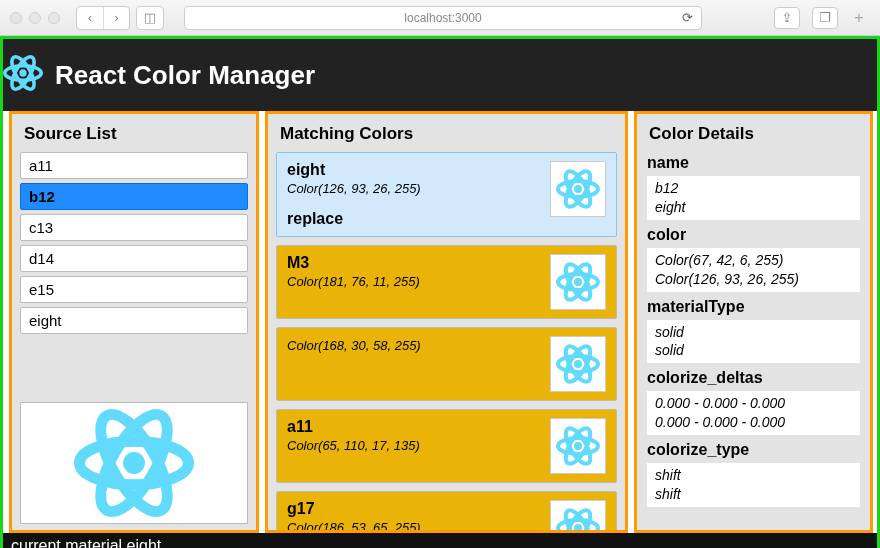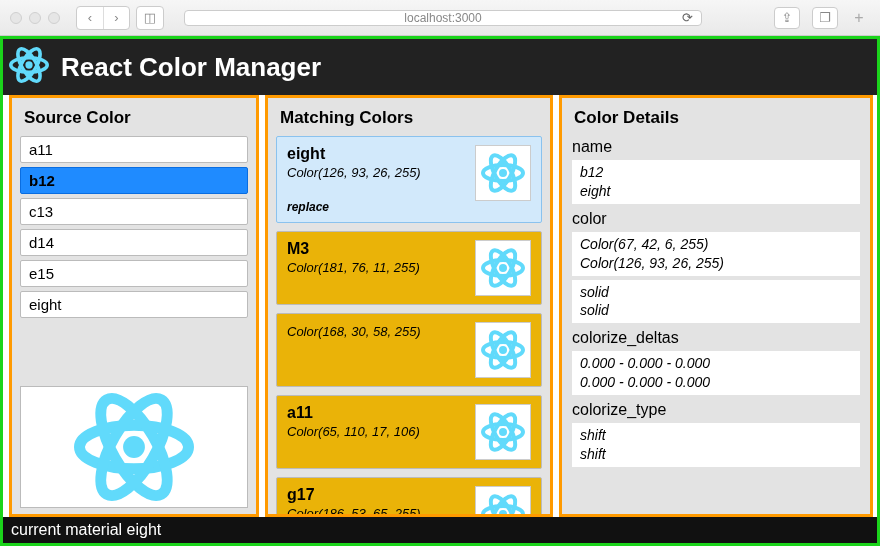--- a/index.html
+++ b/index.html
@@ -4,64 +4,64 @@
 <style>
   * { box-sizing: border-box; margin: 0; padding: 0; }
   html, body { width: 880px; height: 548px; font-family: Helvetica, Arial, sans-serif; overflow: hidden; background: #fff; }
   
   .chrome { height: 36px; background: linear-gradient(#f6f6f6,#e9e9e9); border-bottom: 1px solid #ccc; display: flex; align-items: center; padding: 0 10px; gap: 6px; }
   .traffic { display: flex; gap: 7px; margin-right: 10px; }
   .dot { width: 12px; height: 12px; border-radius: 50%; background: #e6e6e6; border: 1px solid #d0d0d0; }
   .btnbox { display: flex; border: 1px solid #ccc; border-radius: 4px; overflow: hidden; background: #fff; }
   .btnbox .b { width: 26px; height: 22px; display:flex; align-items:center; justify-content:center; color:#888; font-size:13px; }
   .btnbox .b + .b { border-left: 1px solid #ddd; }
-  .url { flex: 1; margin: 0 60px 0 14px; height: 16px; border:1px solid #ccc; border-radius:4px; background:#fff; display:flex; align-items:center; justify-content:center; color:#888; font-size:12px; position:relative; }
+  .url { flex: 1; margin: 0 60px 0 14px; height: 24px; border:1px solid #ccc; border-radius:4px; background:#fff; display:flex; align-items:center; justify-content:center; color:#888; font-size:12px; position:relative; }
   .url .reload { position:absolute; right:8px; font-size:13px; color:#666; }
   .rbtn { width:26px; height:22px; border:1px solid #ccc; border-radius:4px; background:#fff; display:flex; align-items:center; justify-content:center; color:#888; font-size:13px; margin-left:6px; }
   .addtab { width:22px; height:22px; display:flex; align-items:center; justify-content:center; color:#aaa; font-size:16px; margin-left:4px; }
 
   
   .outer { border: 3px solid #1bd41b; }
-  .header { background: #222; height: 56px; display:flex; align-items:center; padding: 0 6px; gap: 12px; }
+  .header { background: #222; height: 72px; display:flex; align-items:center; padding: 0 0; gap: 12px; }
   .header-title { color: #fff; font-weight: bold; font-size: 26px; }
   .logo svg { width: 40px; height: 40px; }
   .cols { display:flex; height: 422px; background:#fff; }
   .panel { border: 3px solid #ff9a00; background:#e3e3e3; display:flex; flex-direction:column; }
   .panel + .panel { margin-left: 6px; }
   .panel-title { font-weight:bold; font-size:17px; padding: 10px 12px 8px; }
   .p1 { width: 250px; margin-left: 6px; }
-  .p2 { width: 288px; }
+  .p2 { width: 363px; }
   .p3 { flex:1; margin-right:4px; }
 
   
   .src-list { padding: 0 8px; overflow-y: scroll; flex: 0 0 246px; }
   .src-list::-webkit-scrollbar { width: 14px; }
   .src-list::-webkit-scrollbar-thumb { background:#bdbdbd; border-radius:7px; border:3px solid #e3e3e3; }
   .src-item { background:#fff; border:1px solid #bbb; border-radius:2px; padding:4px 8px; margin-bottom:4px; font-size:15px; cursor:pointer; }
   .src-item.sel { background:#1f8bff; color:#000; font-weight:bold; border-color:#0a6de0; }
   .preview { margin: 4px 8px 8px; background:#fff; border:1px solid #bbb; height: 140px; display:flex; align-items:center; justify-content:center; }
   .preview svg { width:120px; height:120px; }
 
   
   .match-list { padding:0 8px 8px; overflow-y:scroll; flex:1; }
   .match-list::-webkit-scrollbar { width: 14px; }
   .match-list::-webkit-scrollbar-thumb { background:#bdbdbd; border-radius:7px; border:3px solid #e3e3e3; }
   .match-card { background:#eab308; border:1px solid #bbb; border-radius:2px; padding:8px 10px; margin-bottom:8px; display:flex; justify-content:space-between; align-items:flex-start; cursor:pointer; min-height:72px; }
   .match-card.sel { background:#d2e9fb; border-color:#8ac2ee; }
   .match-card .left { display:flex; flex-direction:column; }
   .match-name { font-weight:bold; font-size:16px; }
   .match-color { font-style:italic; font-size:13px; margin-top:2px; }
-  .match-action { font-style:italic; font-weight:bold; font-size:12px; margin-top:20px; }
+  .match-action { font-weight:bold; font-size:16px; margin-top:14px; }
   .thumb { width:56px; height:56px; border:1px solid #ccc; background:#fff; display:flex; align-items:center; justify-content:center; }
   .thumb svg { width:44px; height:44px; }
 
   
   .details { padding: 0 10px 8px; overflow:hidden; }
   .det-group { margin-bottom: 4px; }
-  .det-label { font-weight:normal; font-size:16px; padding: 2px 0 4px; }
+  .det-label { font-weight:bold; font-size:16px; padding: 2px 0 4px; }
   .det-vals { background:#fff; padding:3px 8px; font-style:italic; font-size:14px; }
   .det-vals div { line-height:1.35; }
 
   
   .footer { background:#111; color:#fff; font-size:16px; padding:4px 8px; }
 
   .react-atom { stroke:#61dafb; fill:none; stroke-width:2; }
   .react-atom circle.core { fill:#61dafb; stroke:none; }
 </style>
 </head>
@@ -95,21 +95,21 @@
           <circle class="core" r="2"></circle>
           <ellipse rx="10" ry="4"></ellipse>
           <ellipse rx="10" ry="4" transform="rotate(60)"></ellipse>
           <ellipse rx="10" ry="4" transform="rotate(120)"></ellipse>
         </svg></span>
     <span class="header-title">React Color Manager</span>
   </div>
 
   <div class="cols">
     <div class="panel p1">
-      <div class="panel-title">Source Color</div>
+      <div class="panel-title">Source List</div>
       <div class="src-list" id="src-list">
           <div class="src-item">a11</div>
           <div class="src-item sel">b12</div>
           <div class="src-item">c13</div>
           <div class="src-item">d14</div>
           <div class="src-item">e15</div>
           <div class="src-item">eight</div>
         </div>
       <div class="preview">
           <svg viewBox="-11 -11 22 22" class="react-atom">
@@ -162,21 +162,21 @@
                 <circle class="core" r="2"></circle>
                 <ellipse rx="10" ry="4"></ellipse>
                 <ellipse rx="10" ry="4" transform="rotate(60)"></ellipse>
                 <ellipse rx="10" ry="4" transform="rotate(120)"></ellipse>
               </svg>
             </div>
           </div>
           <div class="match-card">
             <div class="left">
               <div class="match-name">a11</div>
-              <div class="match-color">Color(65, 110, 17, 106)</div>
+              <div class="match-color">Color(65, 110, 17, 135)</div>
             </div>
             <div class="thumb">
               <svg viewBox="-11 -11 22 22" class="react-atom">
                 <circle class="core" r="2"></circle>
                 <ellipse rx="10" ry="4"></ellipse>
                 <ellipse rx="10" ry="4" transform="rotate(60)"></ellipse>
                 <ellipse rx="10" ry="4" transform="rotate(120)"></ellipse>
               </svg>
             </div>
           </div>
@@ -208,20 +208,21 @@
             </div>
           </div>
           <div class="det-group">
             <div class="det-label">color</div>
             <div class="det-vals">
               <div>Color(67, 42, 6, 255)</div>
               <div>Color(126, 93, 26, 255)</div>
             </div>
           </div>
           <div class="det-group">
+            <div class="det-label">materialType</div>
             <div class="det-vals">
               <div>solid</div>
               <div>solid</div>
             </div>
           </div>
           <div class="det-group">
             <div class="det-label">colorize_deltas</div>
             <div class="det-vals">
               <div>0.000 - 0.000 - 0.000</div>
               <div>0.000 - 0.000 - 0.000</div>

